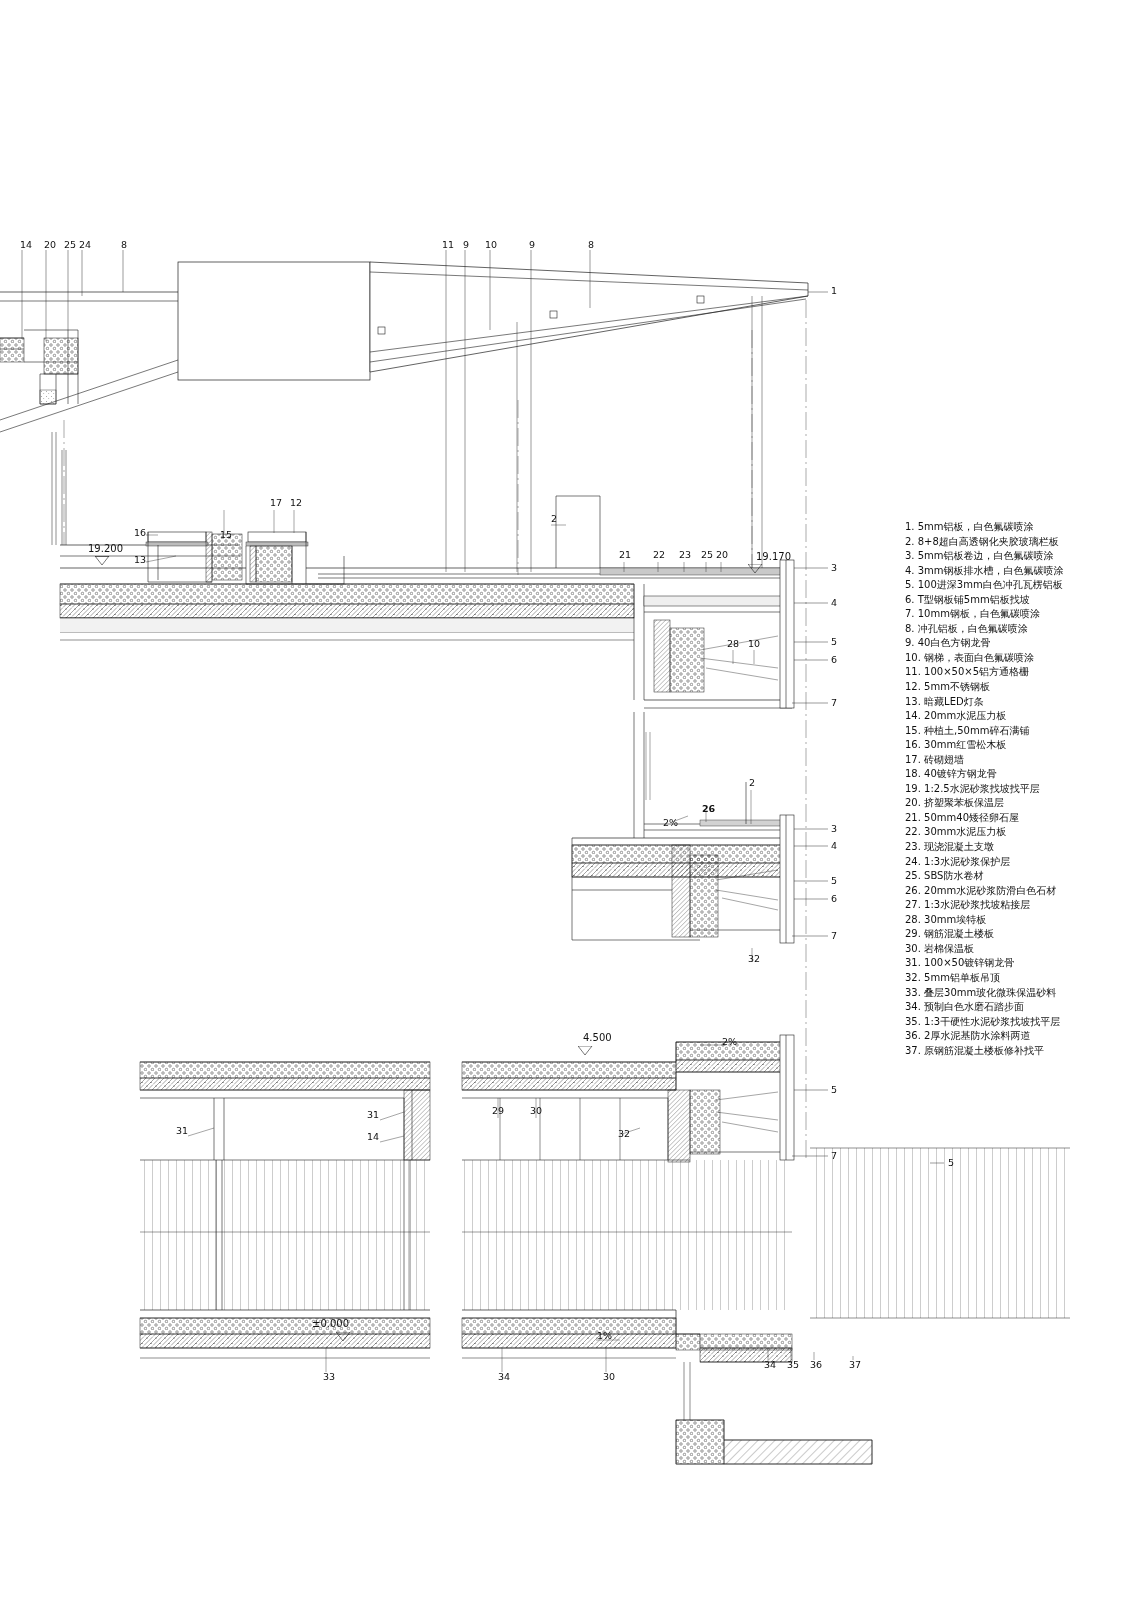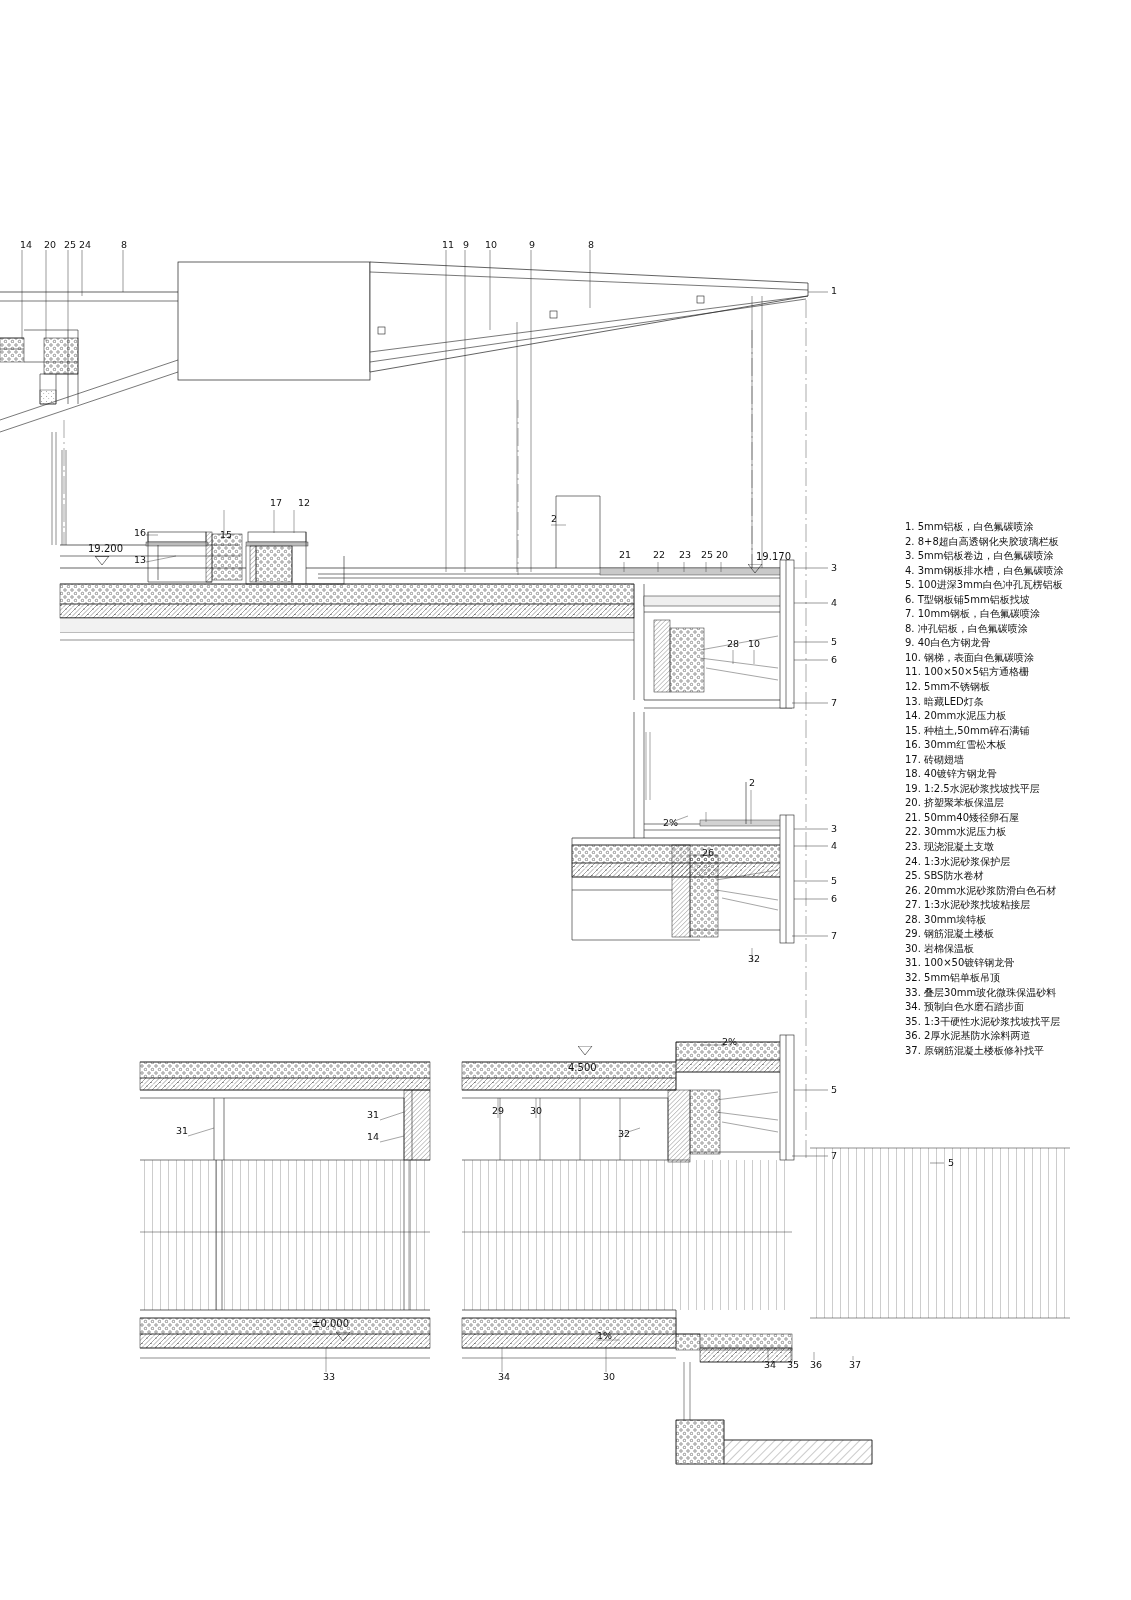--- a/index.html
+++ b/index.html
@@ -377,21 +377,21 @@
         <path d="M791 1348 L791 1360"></path>
         <path d="M814 1352 L814 1360"></path>
         <path d="M853 1356 L853 1360"></path>
       </g>
       <path d="M596 1340 L620 1340" stroke-width="0.4"></path>
     </g>
   </svg>
 
   <div class="level" style="left:88px; top:543px;">19.200</div>
   <div class="level" style="left:740px; top:551px;margin-left:16px;">19.170</div>
-  <div class="level" style="left:568px; top:1032px;margin-top:30px;">4.500</div>
+  <div class="level" style="left:583px; top:1032px;">4.500</div>
   <div class="level" style="left:312px; top:1318px;">±0.000</div>
 
   <svg style="position:absolute;left:95px;top:556px" width="16" height="10">
       <path d="M0 0 L14 0 L7 9 Z" fill="none" stroke="#1f1f1f" stroke-width="0.6"></path>
       <path d="M0 0 L14 0" stroke="#1f1f1f" stroke-width="1"></path>
     </svg>
   <svg style="position:absolute;left:748px;top:564px" width="16" height="10">
       <path d="M0 0 L14 0 L7 9 Z" fill="none" stroke="#1f1f1f" stroke-width="0.6"></path>
     </svg>
   <svg style="position:absolute;left:578px;top:1046px" width="16" height="10">
@@ -426,33 +426,33 @@
   <div class="tag" style="left:831px; top:841px;">4</div>
   <div class="tag" style="left:831px; top:876px;">5</div>
   <div class="tag" style="left:831px; top:894px;">6</div>
   <div class="tag" style="left:831px; top:931px;">7</div>
   <div class="tag" style="left:831px; top:1085px;">5</div>
   <div class="tag" style="left:831px; top:1151px;">7</div>
   <div class="tag" style="left:948px; top:1158px;">5</div>
 
   <div class="tag" style="left:220px; top:498px;margin-top:32px;">15</div>
   <div class="tag" style="left:270px; top:498px;">17</div>
-  <div class="tag" style="left:290px; top:498px;margin-left:8px;">12</div>
+  <div class="tag" style="left:290px; top:498px;">12</div>
   <div class="tag" style="left:134px; top:528px;">16</div>
   <div class="tag" style="left:134px; top:555px;text-align:right;">13</div>
   <div class="tag" style="left:551px; top:514px;">2</div>
   <div class="tag" style="left:619px; top:550px;">21</div>
   <div class="tag" style="left:653px; top:550px;">22</div>
   <div class="tag" style="left:679px; top:550px;">23</div>
   <div class="tag" style="left:701px; top:550px;">25</div>
   <div class="tag" style="left:716px; top:550px;">20</div>
   <div class="tag" style="left:727px; top:639px;">28</div>
   <div class="tag" style="left:748px; top:639px;">10</div>
   <div class="tag" style="left:749px; top:778px;">2</div>
-  <div class="tag" style="left:702px; top:848px;">26</div>
+  <div class="tag" style="left:702px; top:804px;font-weight:bold;">26</div>
   <div class="tag" style="left:748px; top:954px;">32</div>
   <div class="tag" style="left:176px; top:1126px;">31</div>
   <div class="tag" style="left:367px; top:1110px;">31</div>
   <div class="tag" style="left:367px; top:1132px;">14</div>
   <div class="tag" style="left:492px; top:1106px;">29</div>
   <div class="tag" style="left:530px; top:1106px;">30</div>
   <div class="tag" style="left:618px; top:1129px;">32</div>
   <div class="tag" style="left:323px; top:1372px;">33</div>
   <div class="tag" style="left:498px; top:1372px;">34</div>
   <div class="tag" style="left:603px; top:1372px;">30</div>

